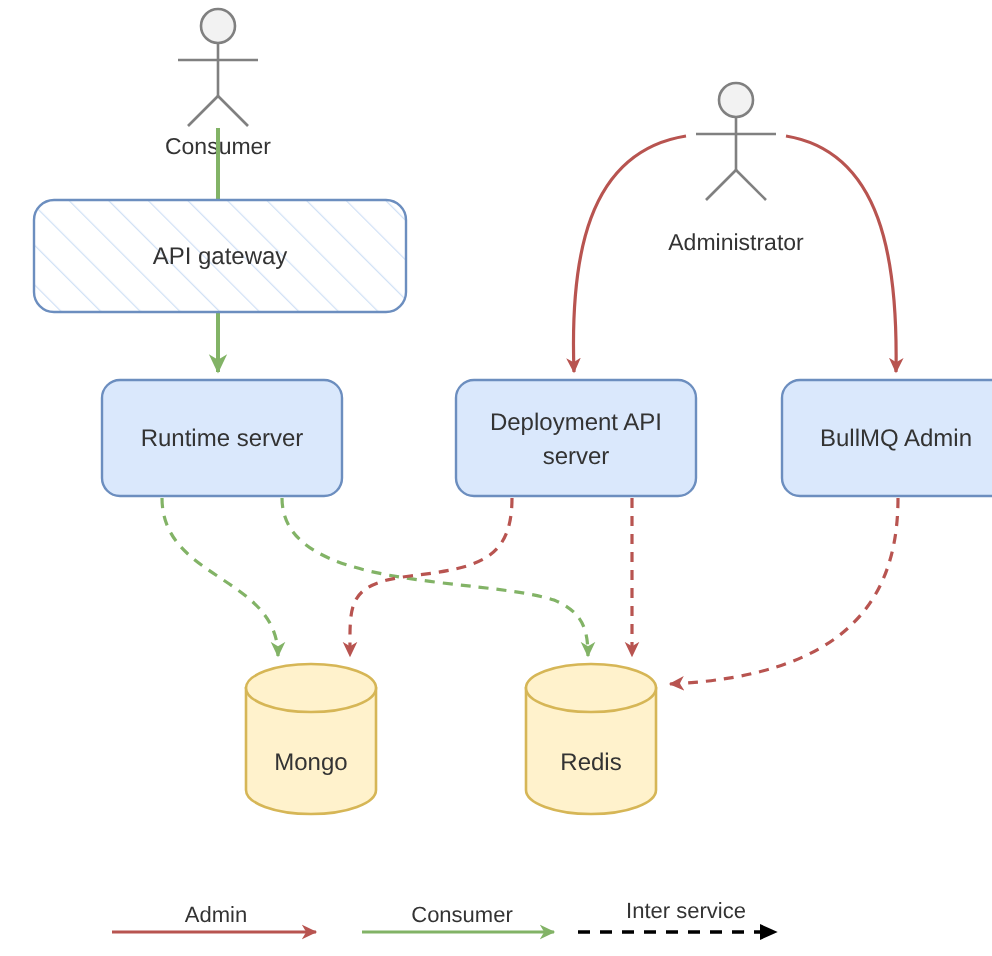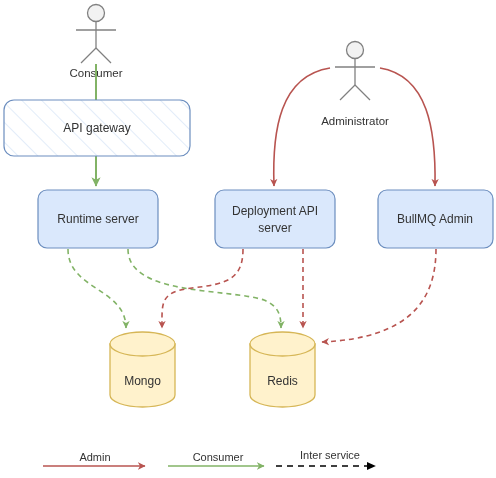--- a/index.html
+++ b/index.html
@@ -10,20 +10,21 @@
   body {
     width: 496px;
     height: 478px;
     font-family: "Liberation Sans", sans-serif;
     overflow: hidden;
   }
   #diagram-root {
     position: relative;
     width: 407px;
     height: 478px;
+    margin-left: 13px;
   }
   svg.canvas {
     position: absolute;
     left: 0;
     top: 0;
     width: 496px;
     height: 478px;
   }
   text {
     font-family: "Liberation Sans", sans-serif;

